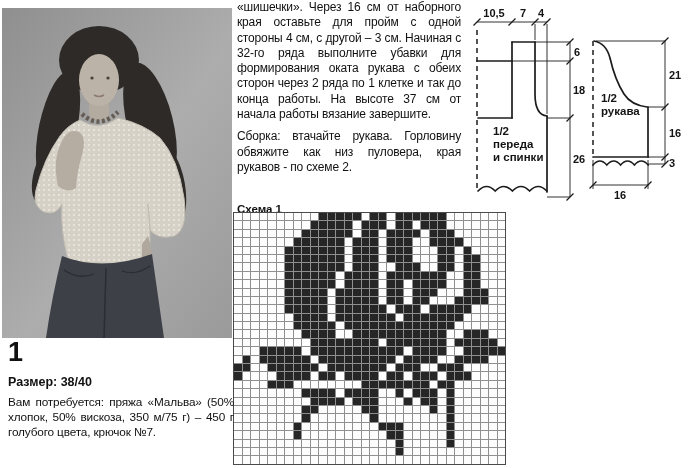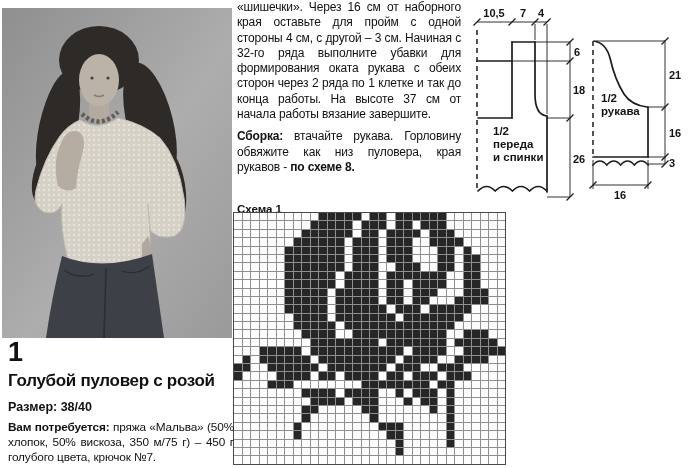--- a/index.html
+++ b/index.html
@@ -9,21 +9,21 @@
   }
   .abs { position:absolute; }
 
   
   #photo { left:2px; top:8px; width:230px; height:330px; }
 
   
   #midtext { left:237px; top:0; width:224px; font-size:12px; line-height:15.3px;
              text-align:justify; letter-spacing:-0.15px; }
   #midtext p { margin:0 0 7px 0; }
-  .lead { font-weight:bold; }
+  .lead { font-weight:normal; }
 
   
   #schematics { left:460px; top:0; width:230px; height:212px; }
   #schematics text { font-family:"Liberation Sans",sans-serif; font-size:11px; font-weight:bold; fill:#131313; }
   #schematics text.dlabel { font-size:11.5px; }
   .ln   { stroke:#1c1c1c; stroke-width:1.7; fill:none; stroke-linecap:round; }
   .thin { stroke:#1c1c1c; stroke-width:0.9; fill:none; }
   .dash { stroke:#1c1c1c; stroke-width:1.5; fill:none; stroke-dasharray:5 4; }
   .tick { stroke:#1c1c1c; stroke-width:1.3; }
 
@@ -89,21 +89,21 @@
     <g>
       <path fill="#3d4147" d="M60,248 Q100,264 150,246 L162,330 L44,330 Q50,288 60,248 Z"></path>
       <path d="M104,260 L102,330" stroke="#2a2d31" stroke-width="1.5" fill="none"></path>
       <path d="M62,262 q14,10 30,4 M148,258 q-14,10 -28,5" stroke="#2a2d31" stroke-width="1.3" fill="none"></path>
     </g>
   </svg>
 </div>
 
 <div class="abs" id="midtext">
   <p>«шишечки». Через 16 см от наборного края оставьте для пройм с одной стороны 4 см, с другой – 3 см. Начиная с 32-го ряда выполните убавки для формирования оката рукава с обеих сторон через 2 ряда по 1 клетке и так до конца работы. На высоте 37 см от начала работы вязание завершите.</p>
-  <p><span class="lead">Сборка:</span><span> втачайте рукава. Горловину обвяжите как низ пуловера, края рукавов - </span><span class="lead">по схеме 8.</span></p>
+  <p><span class="lead">Сборка:</span><span> втачайте рукава. Горловину обвяжите как низ пуловера, края рукавов - </span><span class="lead">по схеме 2.</span></p>
 </div>
 
 <svg class="abs" id="schematics" viewBox="0 0 230 212">
 
   <g>
     <line class="dash" x1="17" y1="30" x2="17" y2="192"></line>
     <line class="thin" x1="17" y1="22" x2="87" y2="22"></line>
     <line class="tick" x1="13.5" y1="25.5" x2="20.5" y2="18.5"></line>
     <line class="tick" x1="48.5" y1="25.5" x2="55.5" y2="18.5"></line>
     <line class="tick" x1="71.5" y1="25.5" x2="78.5" y2="18.5"></line>
@@ -1125,16 +1125,15 @@
     <div class="cell"></div>
     <div class="cell"></div>
     <div class="cell"></div>
     <div class="cell"></div>
     <div class="cell"></div>
     <div class="cell"></div>
   </div>
 
 <div class="abs" id="leftinfo">
   <div id="pattern-number">1</div>
-  <div id="pattern-title">Голубой пуловер с розой</div>
   <div id="pattern-size">Размер: 38/40</div>
   <div id="pattern-materials"><span class="lead">Вам потребуется:</span><span> пряжа «Мальва» (50% хлопок, 50% вискоза, 350 м/75 г) – 450 г голубого цвета, крючок №7.</span></div>
 </div>
 
 </body></html>

